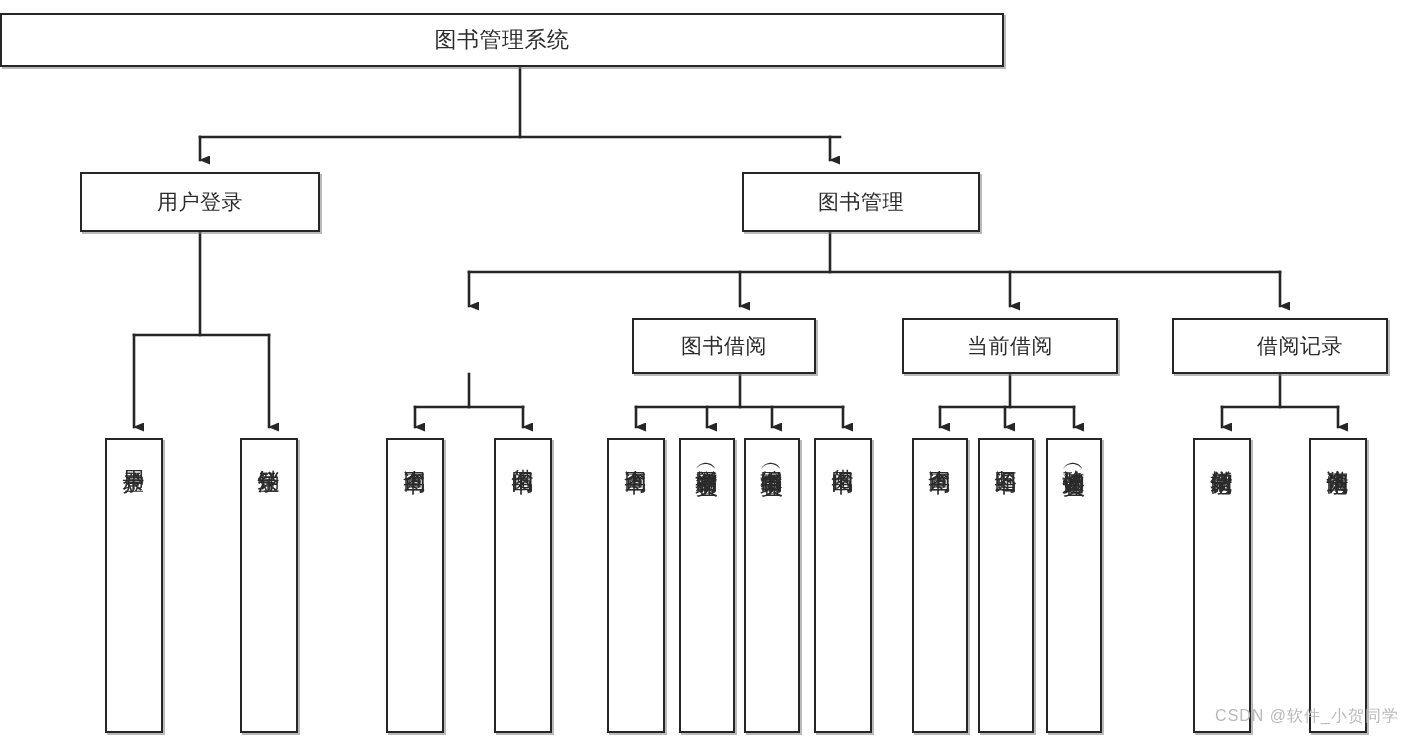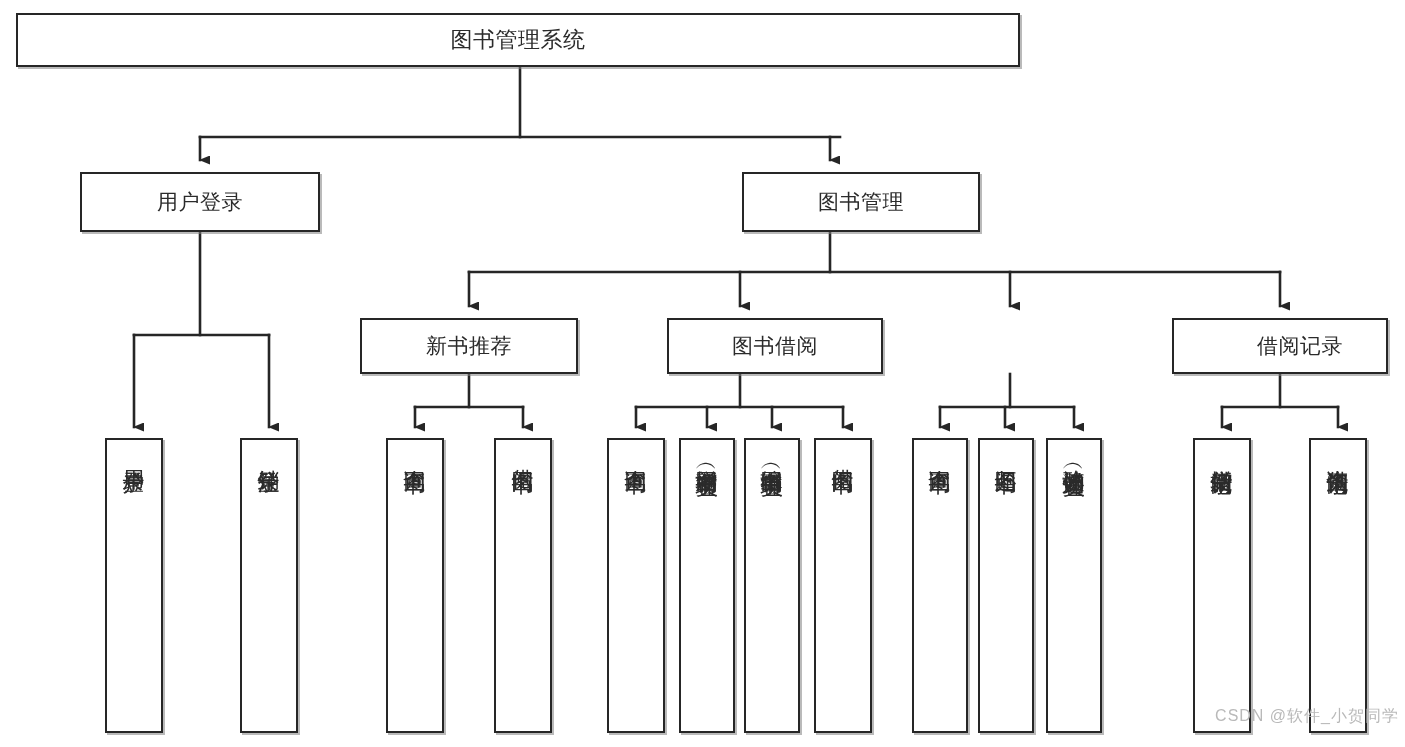--- a/index.html
+++ b/index.html
@@ -115,36 +115,36 @@
       <path d="M1005,407 L1005,427" marker-end="url(#arw)"></path>
       <path d="M1074,407 L1074,427" marker-end="url(#arw)"></path>
 
       <path d="M1280,374 L1280,407"></path>
       <path d="M1222,407 L1338,407"></path>
       <path d="M1222,407 L1222,427" marker-end="url(#arw)"></path>
       <path d="M1338,407 L1338,427" marker-end="url(#arw)"></path>
     </g>
   </svg>
 
-  <div class="node h-node root" style="left:16px; top:13px; width:1004px; height:54px;">
+  <div class="node h-node root" style="left:0; top:13px; width:1004px; height:54px;">
     <span class="lbl">图书管理系统</span>
   </div>
 
   <div class="node h-node" style="left:80px; top:172px; width:240px; height:60px;">
     <span class="lbl">用户登录</span>
   </div>
   <div class="node h-node" style="left:712px; top:172px; width:238px; height:60px;margin-left:30px;">
     <span class="lbl">图书管理</span>
   </div>
 
-  <div class="node h-node" style="left:360px; top:318px; width:218px; height:56px;">
-    <span class="lbl">新书推荐</span>
+  <div class="node h-node" style="left:632px; top:318px; width:184px; height:56px;">
+    <span class="lbl">图书借阅</span>
   </div>
-  <div class="node h-node" style="left:667px; top:318px; width:216px; height:56px;">
-    <span class="lbl">图书借阅</span>
+  <div class="node h-node" style="left:902px; top:318px; width:216px; height:56px;">
+    <span class="lbl">当前借阅</span>
   </div>
   <div class="node h-node" style="left:1172px; top:318px; width:216px; height:56px;padding-left:40px;">
     <span class="lbl">借阅记录</span>
   </div>
 
   <div class="node v-node" style="left:105px; top:438px; width:58px; height:295px;">
     <span class="lbl">用户登录</span>
   </div>
   <div class="node v-node" style="left:240px; top:438px; width:58px; height:295px;">
     <span class="lbl">注销登录</span>

